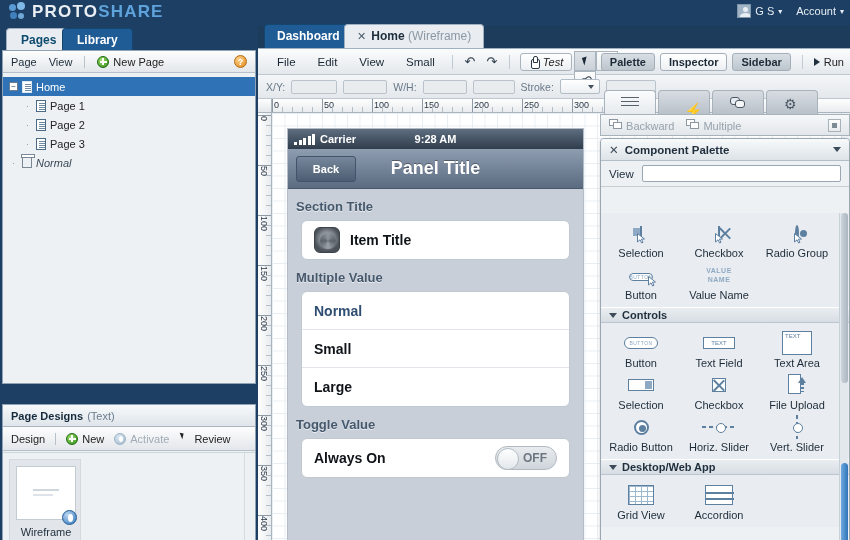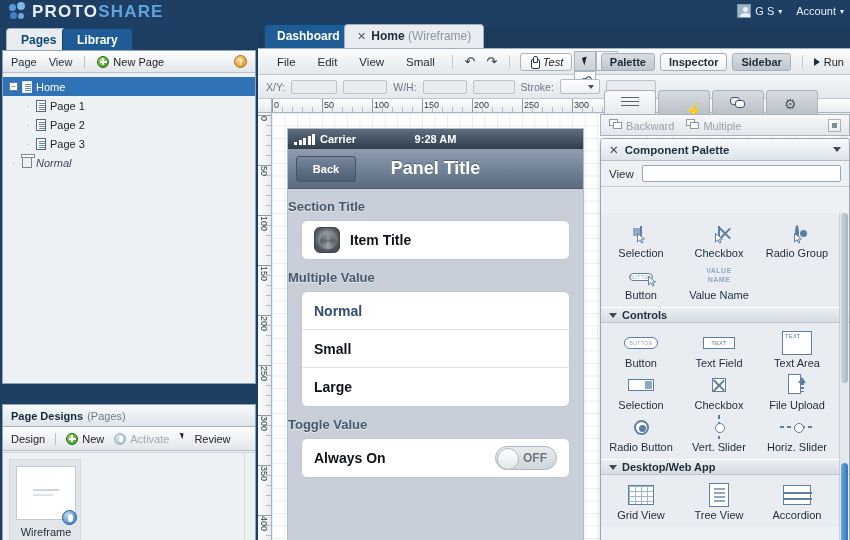--- a/index.html
+++ b/index.html
@@ -214,21 +214,21 @@
   .bars i:nth-child(3){height:7px;} .bars i:nth-child(4){height:9px;} .bars i:nth-child(5){height:11px;}
   .sbtime { position:absolute; left:0; right:0; text-align:center; font-size:11px; font-weight:bold;}
   .navbar { height:40px; background:linear-gradient(#8e9db0,#5b6b80); position:relative;
             display:flex; align-items:center; border-bottom:1px solid #4a5869;}
   .backbtn { margin-left:8px; width:60px; height:26px; background:linear-gradient(#76879b,#4e5e72);
              border:1px solid #44536a; border-radius:3px; color:#fff; font-size:11px; font-weight:bold;
              display:flex; align-items:center; justify-content:center; cursor:pointer;}
   .paneltitle { position:absolute; left:0; right:0; text-align:center; color:#fff;
                 font-size:18px; font-weight:bold; text-shadow:0 -1px 0 rgba(0,0,0,.35); pointer-events:none;}
   .plist { padding:0; }
-  .sectitle { padding:10px 14px 6px 0; font-size:13px; font-weight:bold; color:#46586c;
+  .sectitle { padding:10px 14px 6px 8px; font-size:13px; font-weight:bold; color:#46586c;
               text-shadow:0 1px 0 rgba(255,255,255,.6);}
   .card { margin:0 13px; background:#fff; border-radius:6px; overflow:hidden; border:1px solid #c0c8d2;}
   .crow { height:38px; display:flex; align-items:center; padding:0 12px; font-size:14px; font-weight:bold;
           color:#101418; border-bottom:1px solid #e2e6ea;}
   .crow:last-child { border-bottom:none; }
   .crow.blue { color:#2f4e72; }
   .appicon { width:26px; height:26px; border-radius:6px; margin-right:10px;
              background:radial-gradient(circle at 50% 45%,#d8dde2,#4a5159 70%);
              border:1px solid #3c434a; position:relative; overflow:hidden;}
   .appicon::after{content:"";position:absolute;left:5px;top:5px;width:16px;height:16px;border-radius:50%;
@@ -416,21 +416,21 @@
         <span class="dot">·</span>
         <span class="trash"></span>
         <span class="ital">Normal</span>
       </div>
     </div>
   </div>
 
   <div class="pdpanel">
     <div class="pdhead">
       <b>Page Designs</b>
-      <span>(Pages)</span>
+      <span>(Text)</span>
     </div>
     <div class="pdtool">
       <span class="it">
           <span>Design</span>
         </span>
       <span class="sep"></span>
       <span class="it">
         <span class="gplus"></span>
         <span>New</span>
       </span>
@@ -817,58 +817,47 @@
             <span class="cap">File Upload</span>
           </div>
           <div class="item">
             <span class="ic">
                 <span class="mi-rad"></span>
               </span>
             <span class="cap">Radio Button</span>
           </div>
           <div class="item">
             <span class="ic">
+                <span class="mi-hsl"></span>
+              </span>
+            <span class="cap">Horiz. Slider</span>
+          </div>
+          <div class="item">
+            <span class="ic">
                 <span class="mi-vsl"></span>
               </span>
             <span class="cap">Vert. Slider</span>
-          </div>
-          <div class="item">
-            <span class="ic">
-                <span class="mi-hsl"></span>
-              </span>
-            <span class="cap">Horiz. Slider</span>
           </div>
         </div>
       </div>
 
       <div class="grp">
         <div class="grphead">
           <span class="tri"></span>
           <span>Desktop/Web App</span>
         </div>
         <div class="items">
           <div class="item">
             <span class="ic">
                 <span class="mi-grid"></span>
               </span>
             <span class="cap">Grid View</span>
           </div>
           <div class="item">
             <span class="ic">
-                <span class="mi-tree">
-                  <i></i>
-                  <i></i>
-                  <i></i>
-                  <i></i>
-                </span>
-              </span>
-            <span class="cap">Tree View</span>
-          </div>
-          <div class="item">
-            <span class="ic">
                 <span class="mi-acc">
                   <i></i>
                   <i></i>
                 </span>
               </span>
             <span class="cap">Accordion</span>
           </div>
         </div>
       </div>
     </div>

